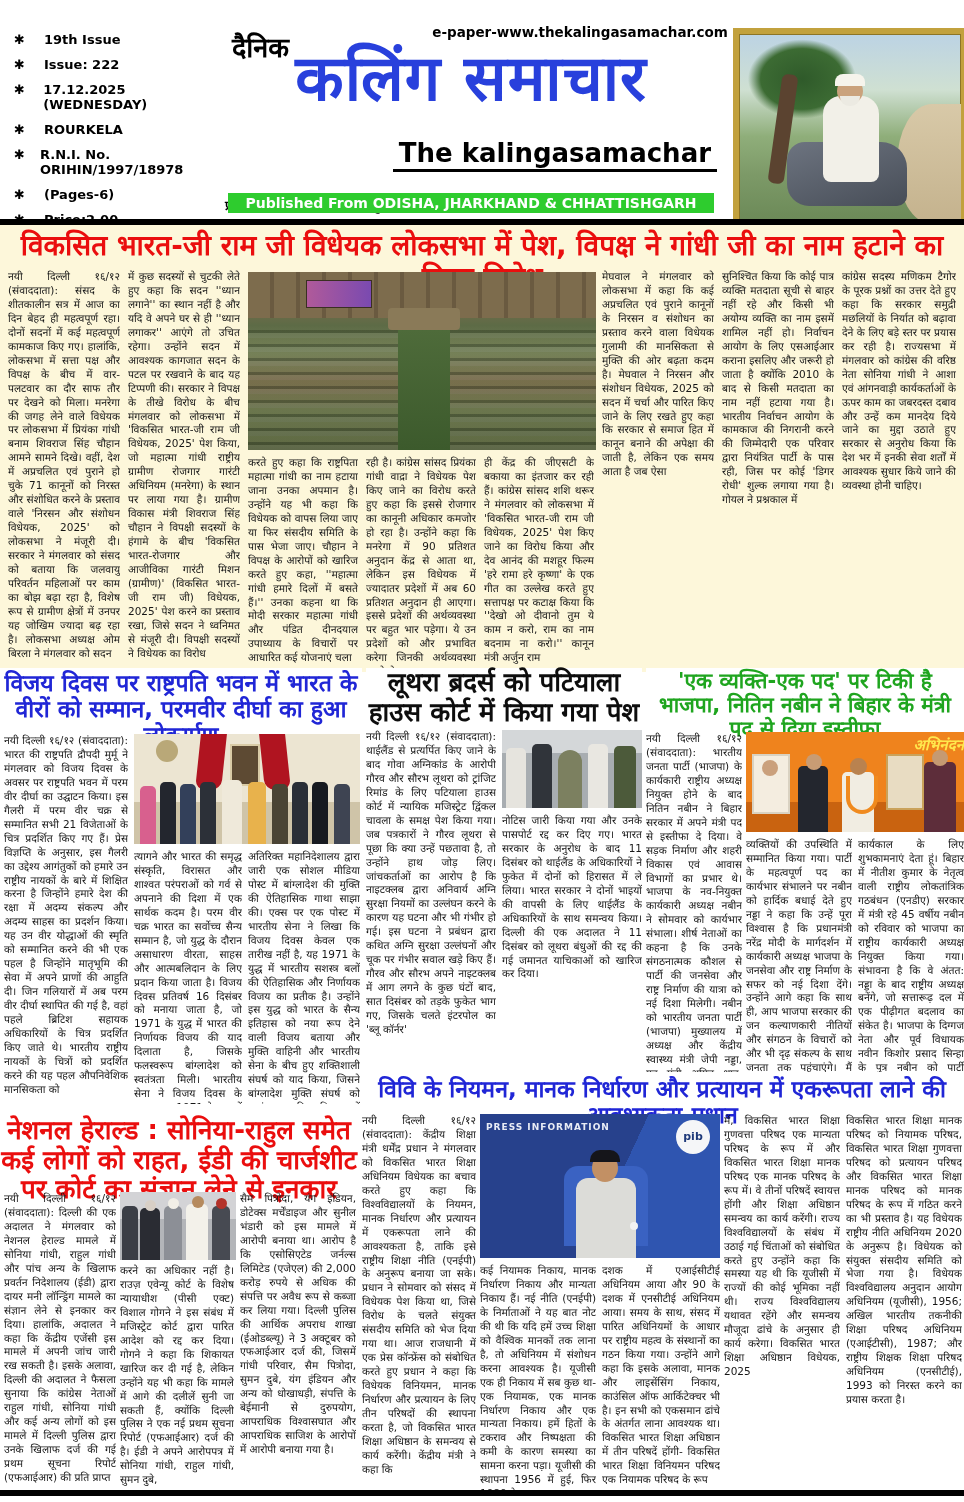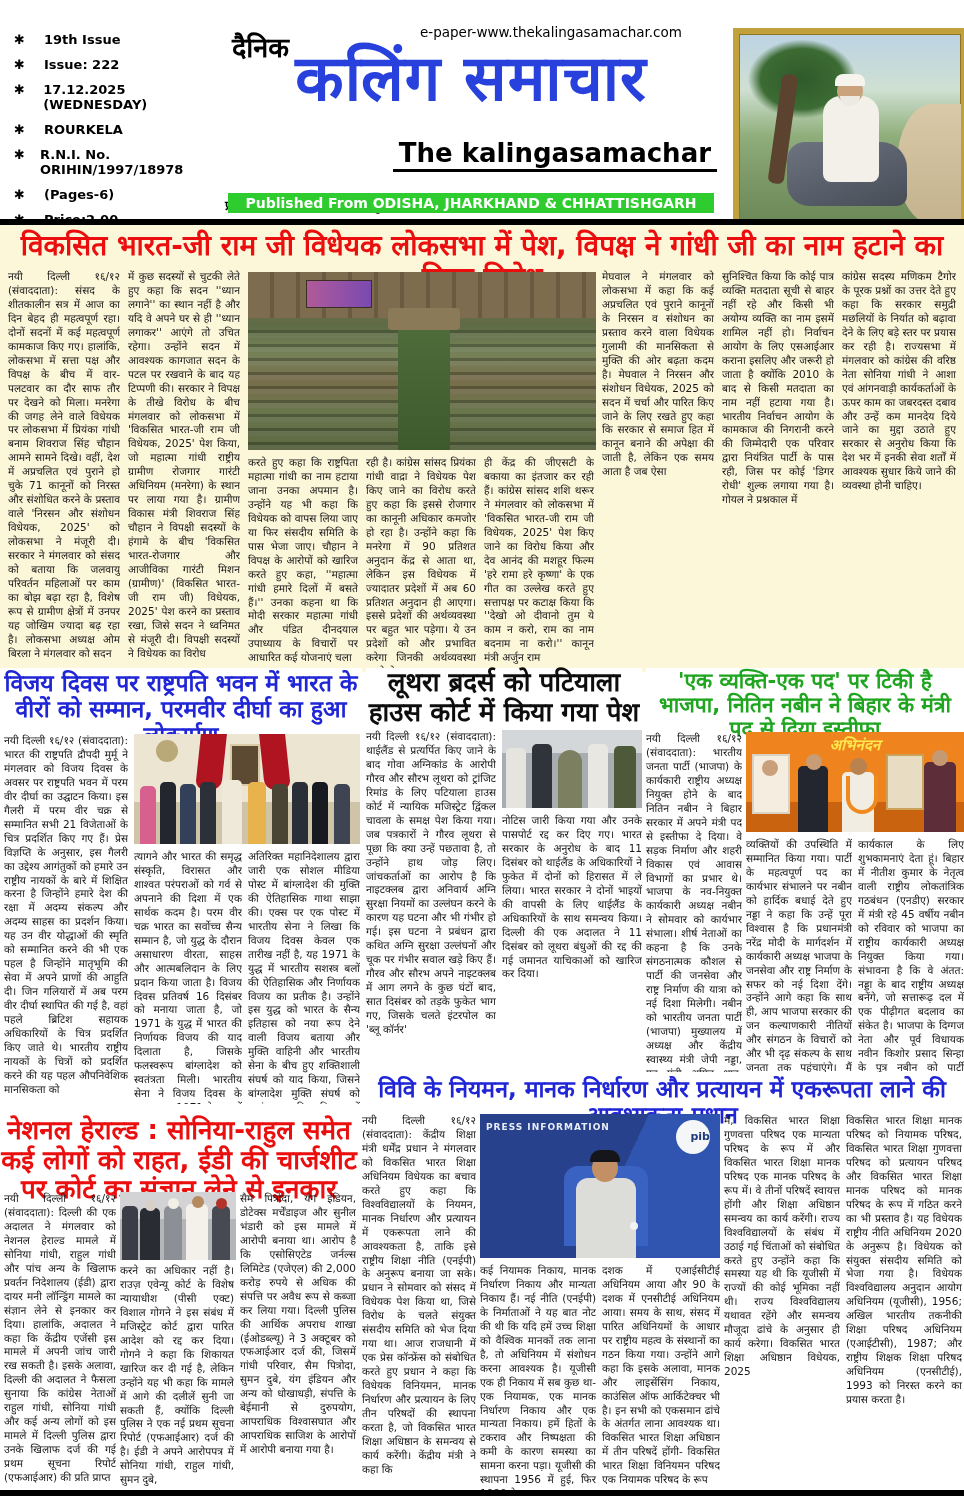--- a/index.html
+++ b/index.html
@@ -53,21 +53,21 @@
       <div class="info-item">
           <span class="star">✱</span>
           <span>(Pages-6)</span>
         </div>
       <div class="info-item">
           <span class="star">✱</span>
           <span>Price:2.00</span>
         </div>
     </div>
 
-    <div class="abs" style="left:420px;top:24px;width:320px;font-weight:normal;font-size:13.5px;color:#000;">e-paper-www.thekalingasamachar.com</div>
+    <div class="abs" style="left:420px;top:24px;width:320px;text-align:center;font-weight:bold;font-size:13.5px;color:#000;">e-paper-www.thekalingasamachar.com</div>
 
     <div class="abs" style="left:232px;top:28px;font-weight:bold;font-size:27px;color:#000;">दैनिक</div>
 
     <div class="abs" style="left:225px;top:46px;width:492px;text-align:center;font-weight:800;font-size:63px;line-height:1.05;color:#2840dc;letter-spacing:1px;">कलिंग समाचार</div>
 
     <div class="abs" style="left:225px;top:138px;width:492px;text-align:right;">
       <span style="display:inline-block;font-weight:bold;font-size:26px;color:#000;border-bottom:3px solid #000;padding:0 6px 1px 6px;">The kalingasamachar</span>
     </div>
 
     <div class="abs" style="left:225px;top:176px;width:492px;text-align:left;font-weight:bold;font-size:13px;color:#000;margin-top:20px;">प्रकाशक एवं संपादक : प्रकाश कुमार धल</div>
@@ -153,21 +153,21 @@
     <div class="abs col" style="left:0;top:62px;width:130px;height:342px;">
       <span class="dl">नयी दिल्ली १६/१२</span>
       <span>(संवाददाता): थाईलैंड से प्रत्यर्पित किए जाने के बाद गोवा अग्निकांड के आरोपी गौरव और सौरभ लूथरा को ट्रांजिट रिमांड के लिए पटियाला हाउस कोर्ट में न्यायिक मजिस्ट्रेट द्विंकल चावला के समक्ष पेश किया गया। जब पत्रकारों ने गौरव लूथरा से पूछा कि क्या उन्हें पछतावा है, तो उन्होंने हाथ जोड़ लिए। जांचकर्ताओं का आरोप है कि नाइटक्लब द्वारा अनिवार्य अग्नि सुरक्षा नियमों का उल्लंघन करने के कारण यह घटना और भी गंभीर हो गई। इस घटना ने प्रबंधन द्वारा कथित अग्नि सुरक्षा उल्लंघनों और चूक पर गंभीर सवाल खड़े किए हैं। गौरव और सौरभ अपने नाइटक्लब में आग लगने के कुछ घंटों बाद, सात दिसंबर को तड़के फुकेत भाग गए, जिसके चलते इंटरपोल का 'ब्लू कॉर्नर'</span>
     </div>
     <div class="abs col" style="left:136px;top:146px;width:140px;height:258px;">नोटिस जारी किया गया और उनके पासपोर्ट रद्द कर दिए गए। भारत सरकार के अनुरोध के बाद 11 दिसंबर को थाईलैंड के अधिकारियों ने फुकेत में दोनों को हिरासत में ले लिया। भारत सरकार ने दोनों भाइयों की वापसी के लिए थाईलैंड के अधिकारियों के साथ समन्वय किया। दिल्ली की एक अदालत ने 11 दिसंबर को लूथरा बंधुओं की रद्द की गई जमानत याचिकाओं को खारिज कर दिया।</div>
   </div>
 
   <div class="abs" style="left:646px;top:668px;width:318px;height:404px;background:#fff;">
     <div class="abs hl" style="left:0;top:2px;width:318px;font-size:21px;color:#1fa51f;">'एक व्यक्ति-एक पद' पर टिकी है भाजपा, नितिन नबीन ने बिहार के मंत्री पद से दिया इस्तीफा</div>
     <div class="photo" style="left:100px;top:64px;width:218px;height:100px;background:linear-gradient(180deg,#ef831d 0 70%,#c96310 70% 100%);">
-      <div class="ph-shape" style="left:0;top:2px;width:218px;text-align:center;font-weight:bold;font-size:15px;color:#ffe84d;font-style:italic;">अभिनंदन</div>
+      <div class="ph-shape" style="left:0;top:2px;width:218px;text-align:right;font-weight:bold;font-size:15px;color:#ffe84d;font-style:italic;">अभिनंदन</div>
       <div class="ph-shape" style="left:6px;top:22px;width:34px;height:56px;background:#f4ede0;border:2px solid #d9d2c2;"></div>
       <div class="ph-shape head" style="left:16px;top:28px;width:16px;height:16px;background:#caa07c;"></div>
       <div class="person" style="left:52px;top:34px;width:30px;height:66px;background:#23262e;"></div>
       <div class="ph-shape head" style="left:60px;top:22px;width:16px;height:16px;background:#c89c74;"></div>
       <div class="person" style="left:96px;top:40px;width:32px;height:60px;background:#f1ede2;"></div>
       <div class="ph-shape" style="left:100px;top:44px;width:24px;height:34px;border:4px solid #f08a1e;border-top:none;border-radius:0 0 16px 16px;"></div>
       <div class="ph-shape head" style="left:104px;top:26px;width:17px;height:17px;background:#b9824f;"></div>
       <div class="ph-shape" style="left:140px;top:22px;width:34px;height:52px;background:#e8dcc2;border:2px solid #caa25a;"></div>
       <div class="person" style="left:178px;top:30px;width:32px;height:70px;background:#5d2d3a;"></div>
       <div class="ph-shape head" style="left:186px;top:18px;width:16px;height:16px;background:#c59a72;"></div>
@@ -199,21 +199,21 @@
       <span>(संवाददाता): दिल्ली की एक अदालत ने मंगलवार को नेशनल हेराल्ड मामले में सोनिया गांधी, राहुल गांधी और पांच अन्य के खिलाफ प्रवर्तन निदेशालय (ईडी) द्वारा दायर मनी लॉन्ड्रिंग मामले का संज्ञान लेने से इनकार कर दिया। हालांकि, अदालत ने कहा कि केंद्रीय एजेंसी इस मामले में अपनी जांच जारी रख सकती है। इसके अलावा, दिल्ली की अदालत ने फैसला सुनाया कि कांग्रेस नेताओं राहुल गांधी, सोनिया गांधी और कई अन्य लोगों को इस मामले में दिल्ली पुलिस द्वारा उनके खिलाफ दर्ज की गई प्रथम सूचना रिपोर्ट (एफआईआर) की प्रति प्राप्त</span>
     </div>
     <div class="abs col" style="left:120px;top:152px;width:114px;height:224px;">करने का अधिकार नहीं है। राउज़ एवेन्यू कोर्ट के विशेष न्यायाधीश (पीसी एक्ट) विशाल गोगने ने इस संबंध में मजिस्ट्रेट कोर्ट द्वारा पारित आदेश को रद्द कर दिया। गोगने ने कहा कि शिकायत खारिज कर दी गई है, लेकिन उन्होंने यह भी कहा कि मामले में आगे की दलीलें सुनी जा सकती हैं, क्योंकि दिल्ली पुलिस ने एक नई प्रथम सूचना रिपोर्ट (एफआईआर) दर्ज की है। ईडी ने अपने आरोपपत्र में सोनिया गांधी, राहुल गांधी, सुमन दुबे,</div>
     <div class="abs col" style="left:240px;top:80px;width:116px;height:296px;">सैम पित्रोदा, यंग इंडियन, डोटेक्स मर्चेंडाइज और सुनील भंडारी को इस मामले में आरोपी बनाया था। आरोप है कि एसोसिएटेड जर्नल्स लिमिटेड (एजेएल) की 2,000 करोड़ रुपये से अधिक की संपत्ति पर अवैध रूप से कब्जा कर लिया गया। दिल्ली पुलिस की आर्थिक अपराध शाखा (ईओडब्ल्यू) ने 3 अक्टूबर को एफआईआर दर्ज की, जिसमें गांधी परिवार, सैम पित्रोदा, सुमन दुबे, यंग इंडियन और अन्य को धोखाधड़ी, संपत्ति के बेईमानी से दुरुपयोग, आपराधिक विश्वासघात और आपराधिक साजिश के आरोपों में आरोपी बनाया गया है।</div>
   </div>
 
   <div class="abs" style="left:360px;top:1074px;width:604px;height:416px;background:#fff;">
     <div class="abs hl" style="left:0;top:2px;width:604px;font-size:23px;color:#2026d6;">विवि के नियमन, मानक निर्धारण और प्रत्यायन में एकरूपता लाने की आवश्यकता-प्रधान</div>
     <div class="photo" style="left:120px;top:40px;width:240px;height:144px;background:linear-gradient(115deg,#27418c 0 55%,#2f55b0 55% 100%);">
       <div class="ph-shape" style="left:6px;top:8px;font-size:9px;font-weight:bold;color:#e8ecf5;letter-spacing:1px;text-align:center;">PRESS INFORMATION</div>
-      <div class="ph-shape" style="right:10px;top:6px;width:34px;height:34px;border-radius:50%;background:#f5f6f8;text-align:right;line-height:34px;font-weight:bold;font-size:11px;color:#1f3a7a;">pib</div>
+      <div class="ph-shape" style="right:10px;top:6px;width:34px;height:34px;border-radius:50%;background:#f5f6f8;text-align:center;line-height:34px;font-weight:bold;font-size:11px;color:#1f3a7a;">pib</div>
       <div class="ph-shape" style="left:84px;top:52px;width:84px;height:80px;background:#3a62c2;border-radius:14px 14px 0 0;"></div>
       <div class="person" style="left:96px;top:64px;width:60px;height:80px;background:#dcdcd8;border-radius:12px 12px 0 0;"></div>
       <div class="ph-shape head" style="left:112px;top:40px;width:26px;height:28px;background:#c29064;"></div>
       <div class="ph-shape" style="left:110px;top:36px;width:30px;height:12px;background:#15151a;border-radius:10px 10px 0 0;"></div>
       <div class="ph-shape" style="left:150px;top:108px;width:8px;height:8px;border-radius:50%;background:#f2f2f2;"></div>
     </div>
     <div class="abs col" style="left:2px;top:40px;width:114px;height:376px;">
       <span class="dl">नयी दिल्ली १६/१२</span>
       <span>(संवाददाता): केंद्रीय शिक्षा मंत्री धर्मेंद्र प्रधान ने मंगलवार को विकसित भारत शिक्षा अधिनियम विधेयक का बचाव करते हुए कहा कि विश्वविद्यालयों के नियमन, मानक निर्धारण और प्रत्यायन में एकरूपता लाने की आवश्यकता है, ताकि इसे राष्ट्रीय शिक्षा नीति (एनईपी) के अनुरूप बनाया जा सके। प्रधान ने सोमवार को संसद में विधेयक पेश किया था, जिसे विरोध के चलते संयुक्त संसदीय समिति को भेज दिया गया था। आज राजधानी में एक प्रेस कॉन्फ्रेंस को संबोधित करते हुए प्रधान ने कहा कि विधेयक विनियमन, मानक निर्धारण और प्रत्यायन के लिए तीन परिषदों की स्थापना करता है, जो विकसित भारत शिक्षा अधिष्ठान के समन्वय से कार्य करेंगी। केंद्रीय मंत्री ने कहा कि</span>
     </div>

